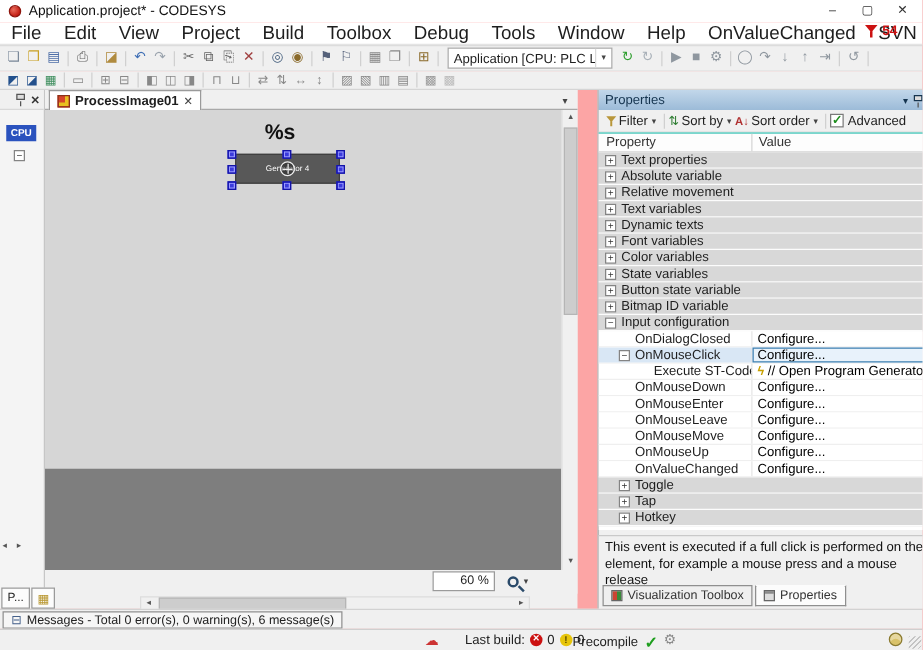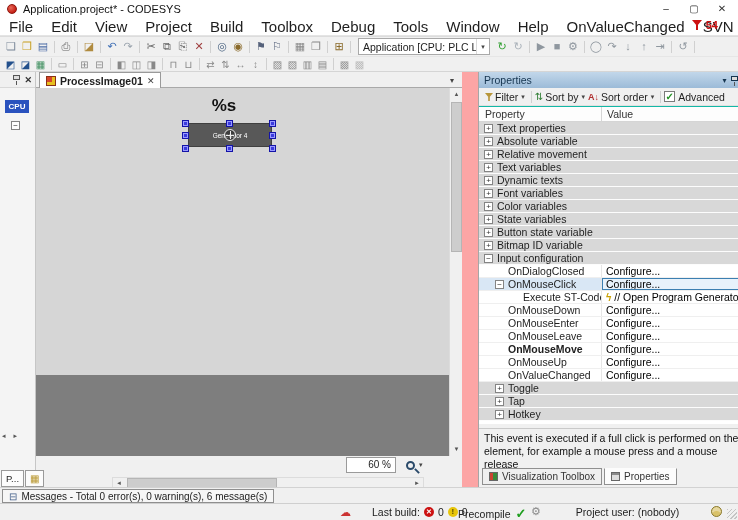--- a/index.html
+++ b/index.html
@@ -464,21 +464,21 @@
           <div class="prow">
             <span class="pc1">
               <span class="plabel" style="margin-left: 29px;">OnMouseLeave</span>
             </span>
             <span class="pc2">
               <span class="val-link">Configure...</span>
             </span>
           </div>
           <div class="prow">
             <span class="pc1">
-              <span class="plabel" style="margin-left: 29px; font-weight: bold;">OnMouseMove</span>
+              <span class="plabel" style="margin-left: 29px;">OnMouseMove</span>
             </span>
             <span class="pc2">
               <span class="val-link">Configure...</span>
             </span>
           </div>
           <div class="prow">
             <span class="pc1">
               <span class="plabel" style="margin-left: 29px;">OnMouseUp</span>
             </span>
             <span class="pc2">
@@ -547,18 +547,17 @@
       <span class="badge-err">✕</span>
       <span>0</span>
       <span class="badge-warn">!</span>
       <span>0</span>
     </span>
     <span class="precomp">
       <span>Precompile</span>
       <span class="greencheck">✓</span>
     </span>
     <span class="gearicon">⚙</span>
-    <span class="projuser">Project user: (nobody)</span>
     <span class="globe"></span>
     <span class="grip"></span>
   </div>
 
 </div>
 
 </body></html>

